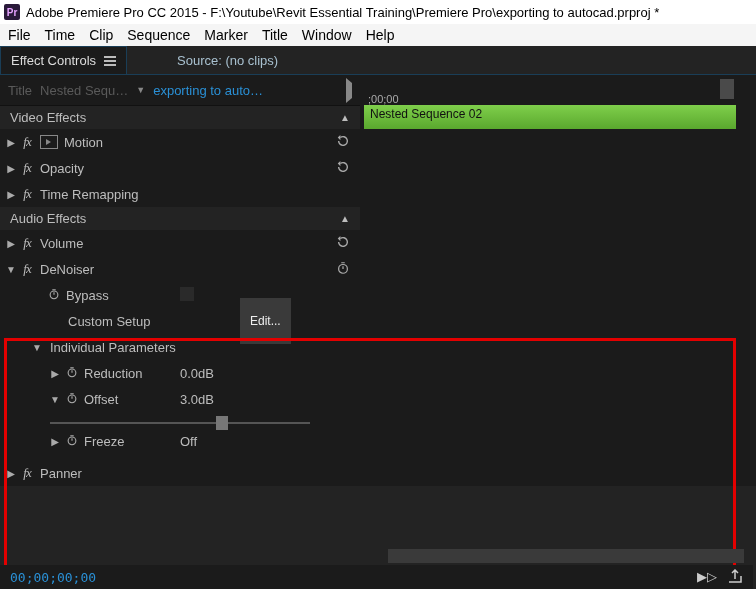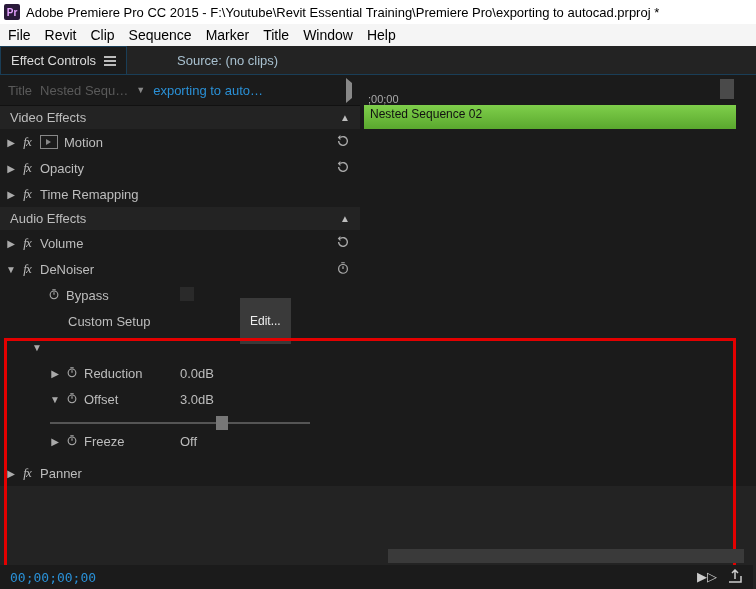--- a/index.html
+++ b/index.html
@@ -51,21 +51,21 @@
 
 <div class="titlebar">
   <div class="appicon">
       <span>Pr</span>
     </div>
   <div>Adobe Premiere Pro CC 2015 - F:\Youtube\Revit Essential Training\Premiere Pro\exporting to autocad.prproj *</div>
 </div>
 
 <div class="menubar">
   <span>File</span>
-  <span>Revit</span>
+  <span>Time</span>
   <span>Clip</span>
   <span>Sequence</span>
   <span>Marker</span>
   <span>Title</span>
   <span>Window</span>
   <span>Help</span>
 </div>
 
 <div class="dark">
 
@@ -161,20 +161,21 @@
           <span class="valcol"><span style="display:inline-block;width:14px;height:14px;background:#2a2a2a;"></span></span>
         </div>
 
         <div class="row" style="padding-left:68px;">
           <span>Custom Setup</span>
           <span class="valcol" style="left:240px;"><button class="editbtn">Edit...</button></span>
         </div>
 
         <div class="row" style="padding-left:30px;">
           <span class="chev">▼</span>
+          <span style="margin-left:6px;">Individual Parameters</span>
         </div>
 
         <div class="row indent1">
           <span class="chev">▶</span>
           <span class="stopwatch" style="margin-left:4px;"><svg viewBox="0 0 14 14">
                 <circle cx="7" cy="8" r="4.5" fill="none" stroke="#aaa" stroke-width="1.3"></circle>
                 <path stroke="#aaa" stroke-width="1.3" d="M7 8V5 M5 2h4"></path>
               </svg></span>
           <span style="margin-left:6px;">Reduction</span>
           <span class="valcol">0.0dB</span>

